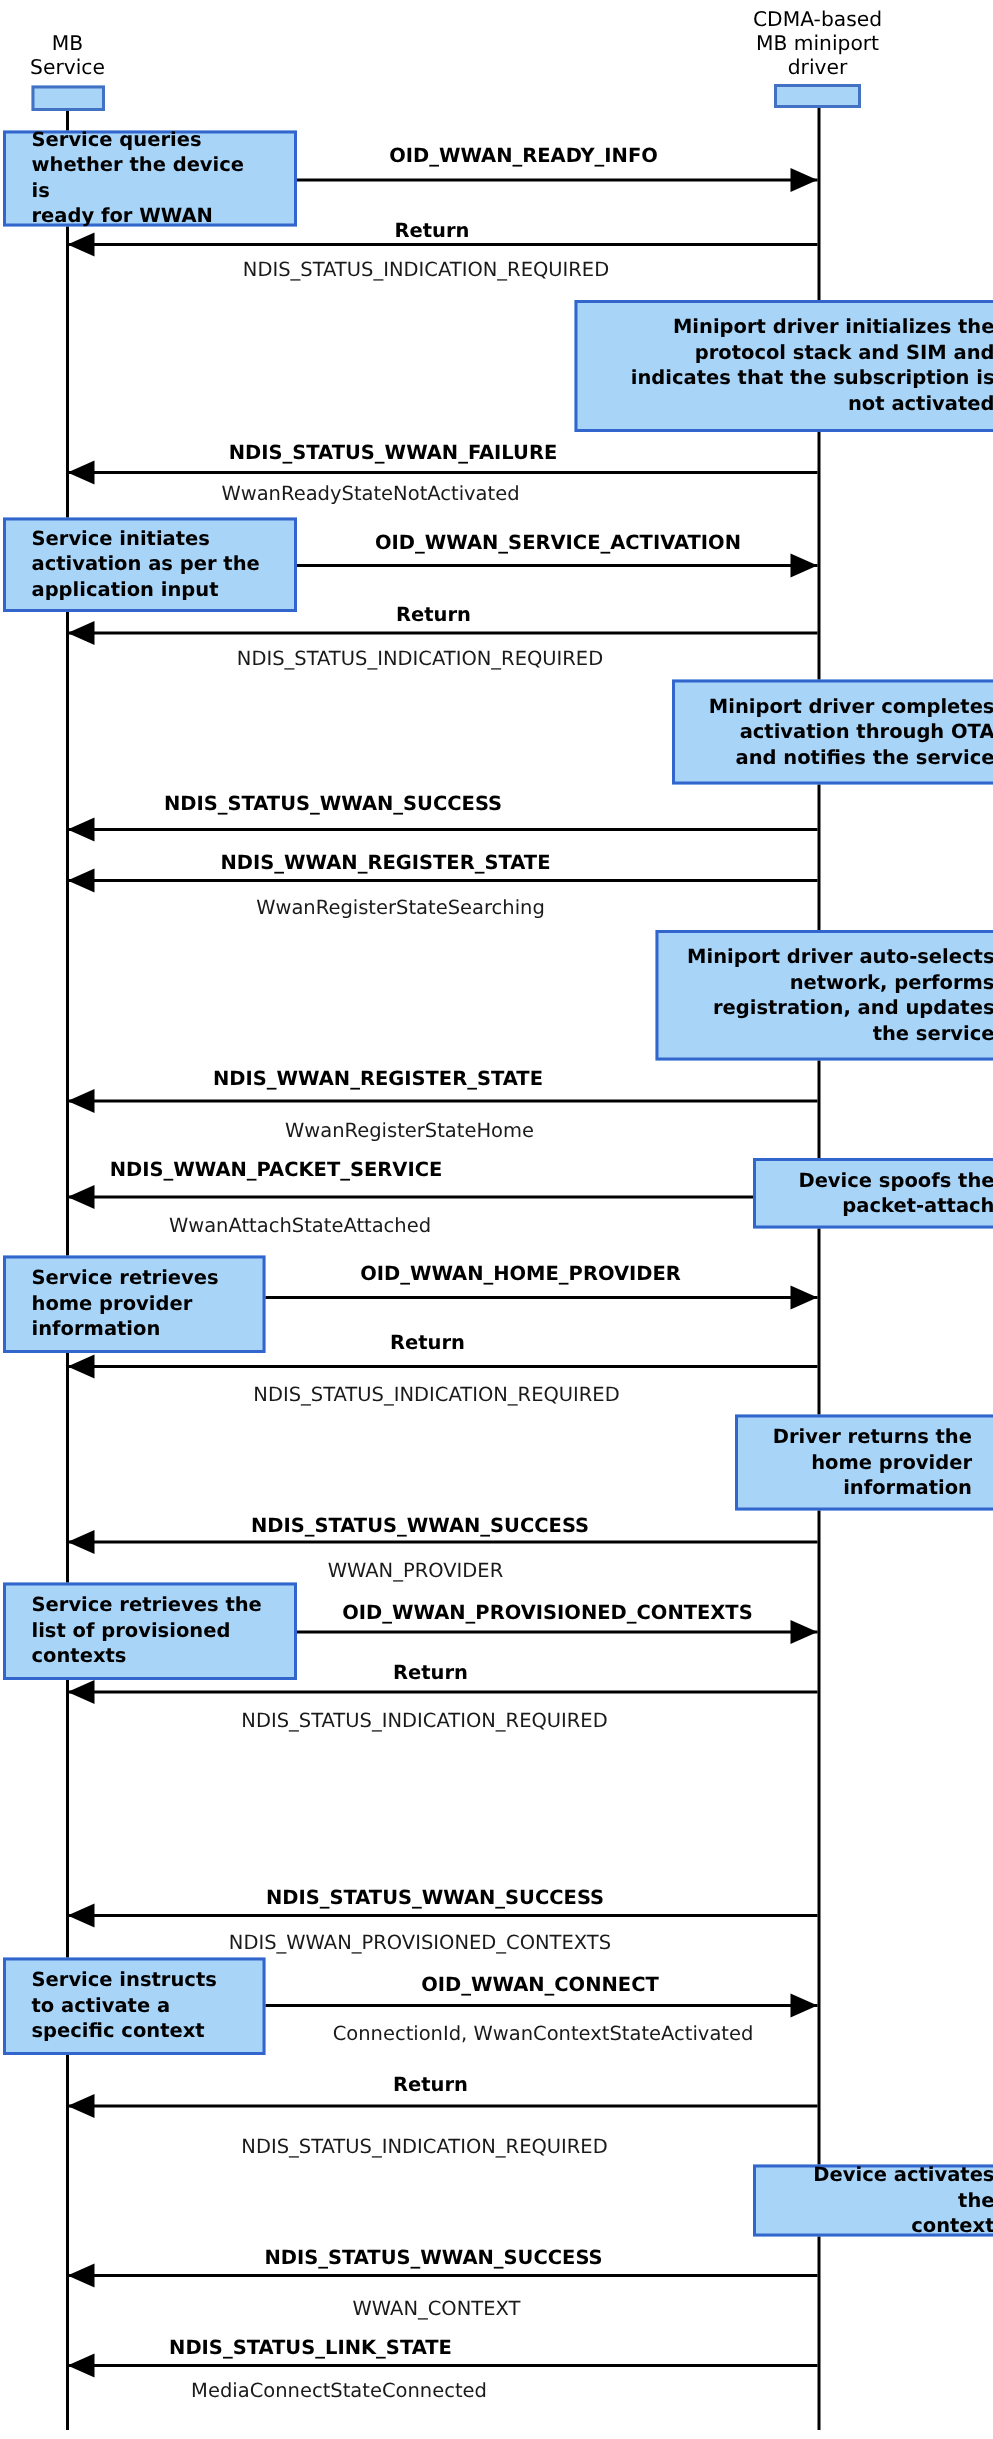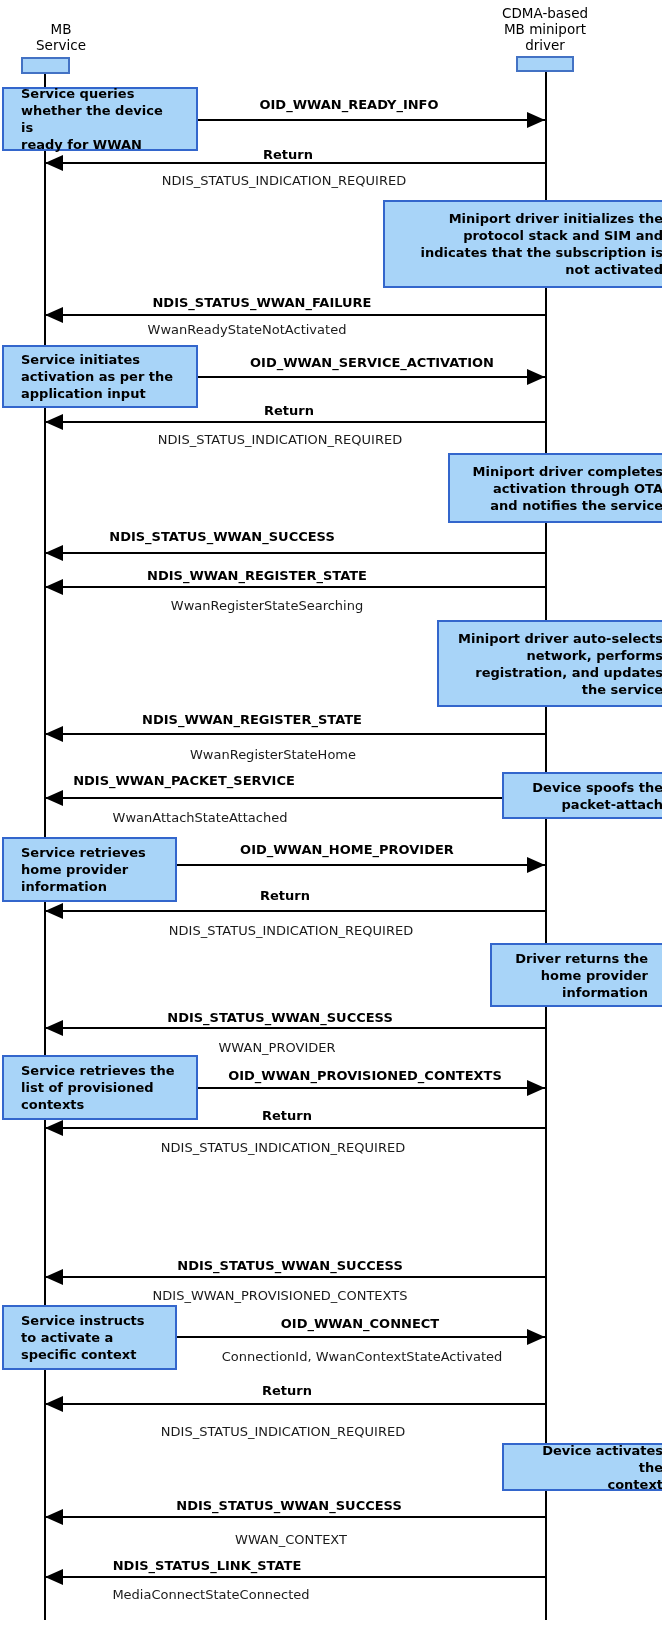--- a/index.html
+++ b/index.html
@@ -43,21 +43,21 @@
   .note.right { text-align:right;margin-left:25px; }
 </style>
 </head>
 <body>
 
 <div class="canvas">
 
   <div class="lifeline" style="left:44px;top:74px;height:1546px"></div>
   <div class="lifeline" style="left:545px;top:72px;height:1548px"></div>
 
-  <div class="actor-label" style="left:61px;top:21px">MB
+  <div class="actor-label" style="left:45px;top:21px">MB
 Service</div>
   <div class="actor-label" style="left:545px;top:5px">CDMA-based
 MB miniport
 driver</div>
   <div class="actor-box" style="left:21px;top:57px;width:49px;height:17px"></div>
   <div class="actor-box" style="left:516px;top:56px;width:58px;height:16px"></div>
 
   <div class="mlabel" style="left:349px;top:97px">OID_WWAN_READY_INFO</div>
   <div class="arrow right" style="top:119px"></div>
 
@@ -120,21 +120,21 @@
   <div class="mlabel" style="left:287px;top:1383px">Return</div>
   <div class="arrow left" style="top:1403px"></div>
   <div class="slabel" style="left:283px;top:1424px">NDIS_STATUS_INDICATION_REQUIRED</div>
 
   <div class="mlabel" style="left:289px;top:1498px">NDIS_STATUS_WWAN_SUCCESS</div>
   <div class="arrow left" style="top:1516px"></div>
   <div class="slabel" style="left:291px;top:1532px">WWAN_CONTEXT</div>
 
   <div class="mlabel" style="left:207px;top:1558px">NDIS_STATUS_LINK_STATE</div>
   <div class="arrow left" style="top:1576px"></div>
-  <div class="slabel" style="left:211px;top:1587px">MediaConnectStateConnected</div>
+  <div class="slabel" style="left:226px;top:1587px">MediaConnectStateConnected</div>
 
   <div class="note left" style="left:2px;top:87px;width:196px;height:64px">Service queries
 whether the device is
 ready for WWAN</div>
   <div class="note right" style="left:358px;top:200px;width:299px;height:88px">Miniport driver initializes the
 protocol stack and SIM and
 indicates that the subscription is
 not activated</div>
   <div class="note left" style="left:2px;top:345px;width:196px;height:63px">Service initiates
 activation as per the

